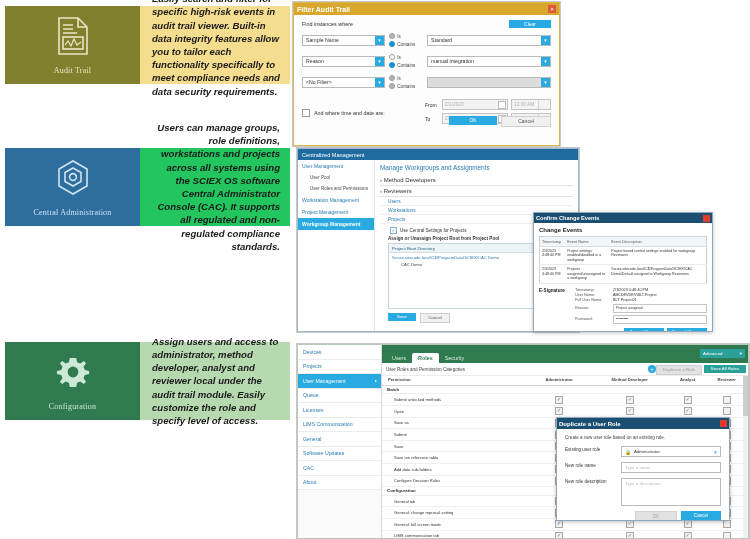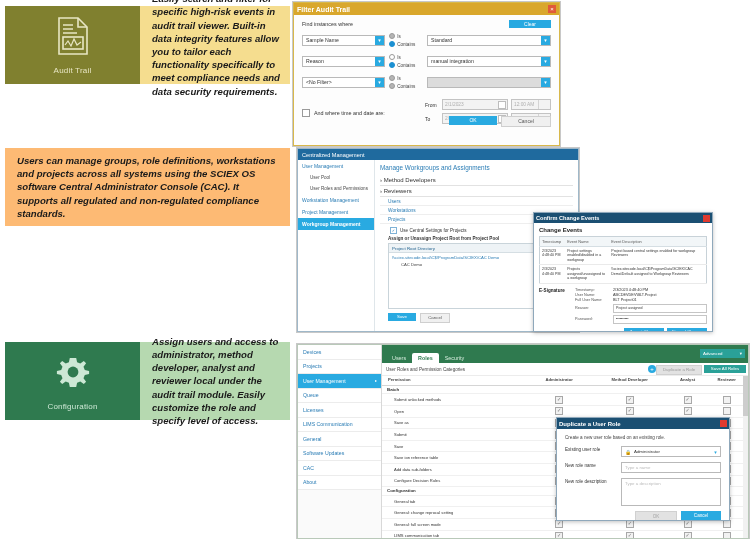--- a/index.html
+++ b/index.html
@@ -3,30 +3,30 @@
 <meta charset="utf-8">
 <style>
   html,body{margin:0;padding:0;background:#ffffff;}
   body{width:750px;height:539px;font-family:"Liberation Sans",sans-serif;overflow:hidden;position:relative;}
   .page{position:relative;width:750px;height:539px;}
 
   
   .card{position:absolute;left:5px;display:flex;align-items:stretch;}
   .card .tile{width:135px;display:flex;flex-direction:column;align-items:center;justify-content:center;gap:6px;}
   .card .tile .glyph{display:block;}
-  .card .tile .tlabel{font-size:8px;letter-spacing:.2px;}
+  .card .tile .tlabel{font-size:8px;letter-spacing:.2px;font-family:Liberation Serif, serif;}
   .card .blurb{flex:1;display:flex;align-items:center;padding:8px 10px 8px 12px;}
   .card .blurb p{margin:0;font-style:italic;font-weight:bold;font-size:9.6px;line-height:1.38;color:#1a1a1a;}
 
   #card-audit{top:6px;width:285px;height:78px;}
   #card-audit .tile{background:#80802f;color:#e8e6c4;}
   #card-audit .blurb{background:#f5dd8f;}
   #card-cac{top:148px;width:285px;height:78px;}
   #card-cac .tile{background:#2e6e9e;color:#cfe3f1;}
-  #card-cac .blurb{background:#fdba74;}
+  #card-cac .blurb{background:#22c55e;text-align:right;}
   #card-cfg{top:342px;width:285px;height:78px;}
   #card-cfg .tile{background:#2f7a4f;color:#cde8d5;}
   #card-cfg .blurb{background:#b6d9b0;}
 
   
   .shot{position:absolute;background:#fff;box-shadow:0 0 0 1px #c8c8c8;overflow:hidden;}
 
   
   #shot-audit{left:293px;top:2px;width:265px;height:142px;border:1px solid #d8b84a;background:#fdfdfd;}
   #shot-audit .titlebar{height:12px;background:#d9a72c;display:flex;align-items:center;justify-content:space-between;padding:0 3px;}
@@ -169,20 +169,30 @@
         </svg>
       </span>
       <span class="tlabel">Audit Trail</span>
     </div>
     <div class="blurb">
       <p>Easily search and filter for specific high-risk events in audit trail viewer. Built-in data integrity features allow you to tailor each functionality specifically to meet compliance needs and data security requirements.</p>
     </div>
   </div>
 
   <div class="card" id="card-cac">
+    <div class="tile">
+      <span class="glyph">
+        <svg width="38" height="40" viewBox="0 0 38 40" fill="none" stroke="#cfe3f1" stroke-width="1.6">
+          <path d="M19 3 L33 11 V28 L19 36 L5 28 V11 Z"></path>
+          <path d="M19 10 L27 14.5 V23.5 L19 28 L11 23.5 V14.5 Z"></path>
+          <circle cx="19" cy="19" r="3.4"></circle>
+        </svg>
+      </span>
+      <span class="tlabel">Central Administration</span>
+    </div>
     <div class="blurb">
       <p>Users can manage groups, role definitions, workstations and projects across all systems using the SCIEX OS software Central Administrator Console (CAC). It supports all regulated and non-regulated compliance standards.</p>
     </div>
   </div>
 
   <div class="card" id="card-cfg">
     <div class="tile">
       <span class="glyph">
         <svg width="40" height="40" viewBox="0 0 40 40" fill="#cde8d5">
           <path d="M20 6 l3.2 0 0.9 4.3 3.2 1.3 3.5-2.6 2.3 2.3 -2.6 3.5 1.3 3.2 4.3 0.9 0 3.2 -4.3 0.9 -1.3 3.2 2.6 3.5 -2.3 2.3 -3.5-2.6 -3.2 1.3 -0.9 4.3 -3.2 0 -3.2 0 -0.9-4.3 -3.2-1.3 -3.5 2.6 -2.3-2.3 2.6-3.5 -1.3-3.2 -4.3-0.9 0-3.2 4.3-0.9 1.3-3.2 -2.6-3.5 2.3-2.3 3.5 2.6 3.2-1.3 0.9-4.3 z"></path>

